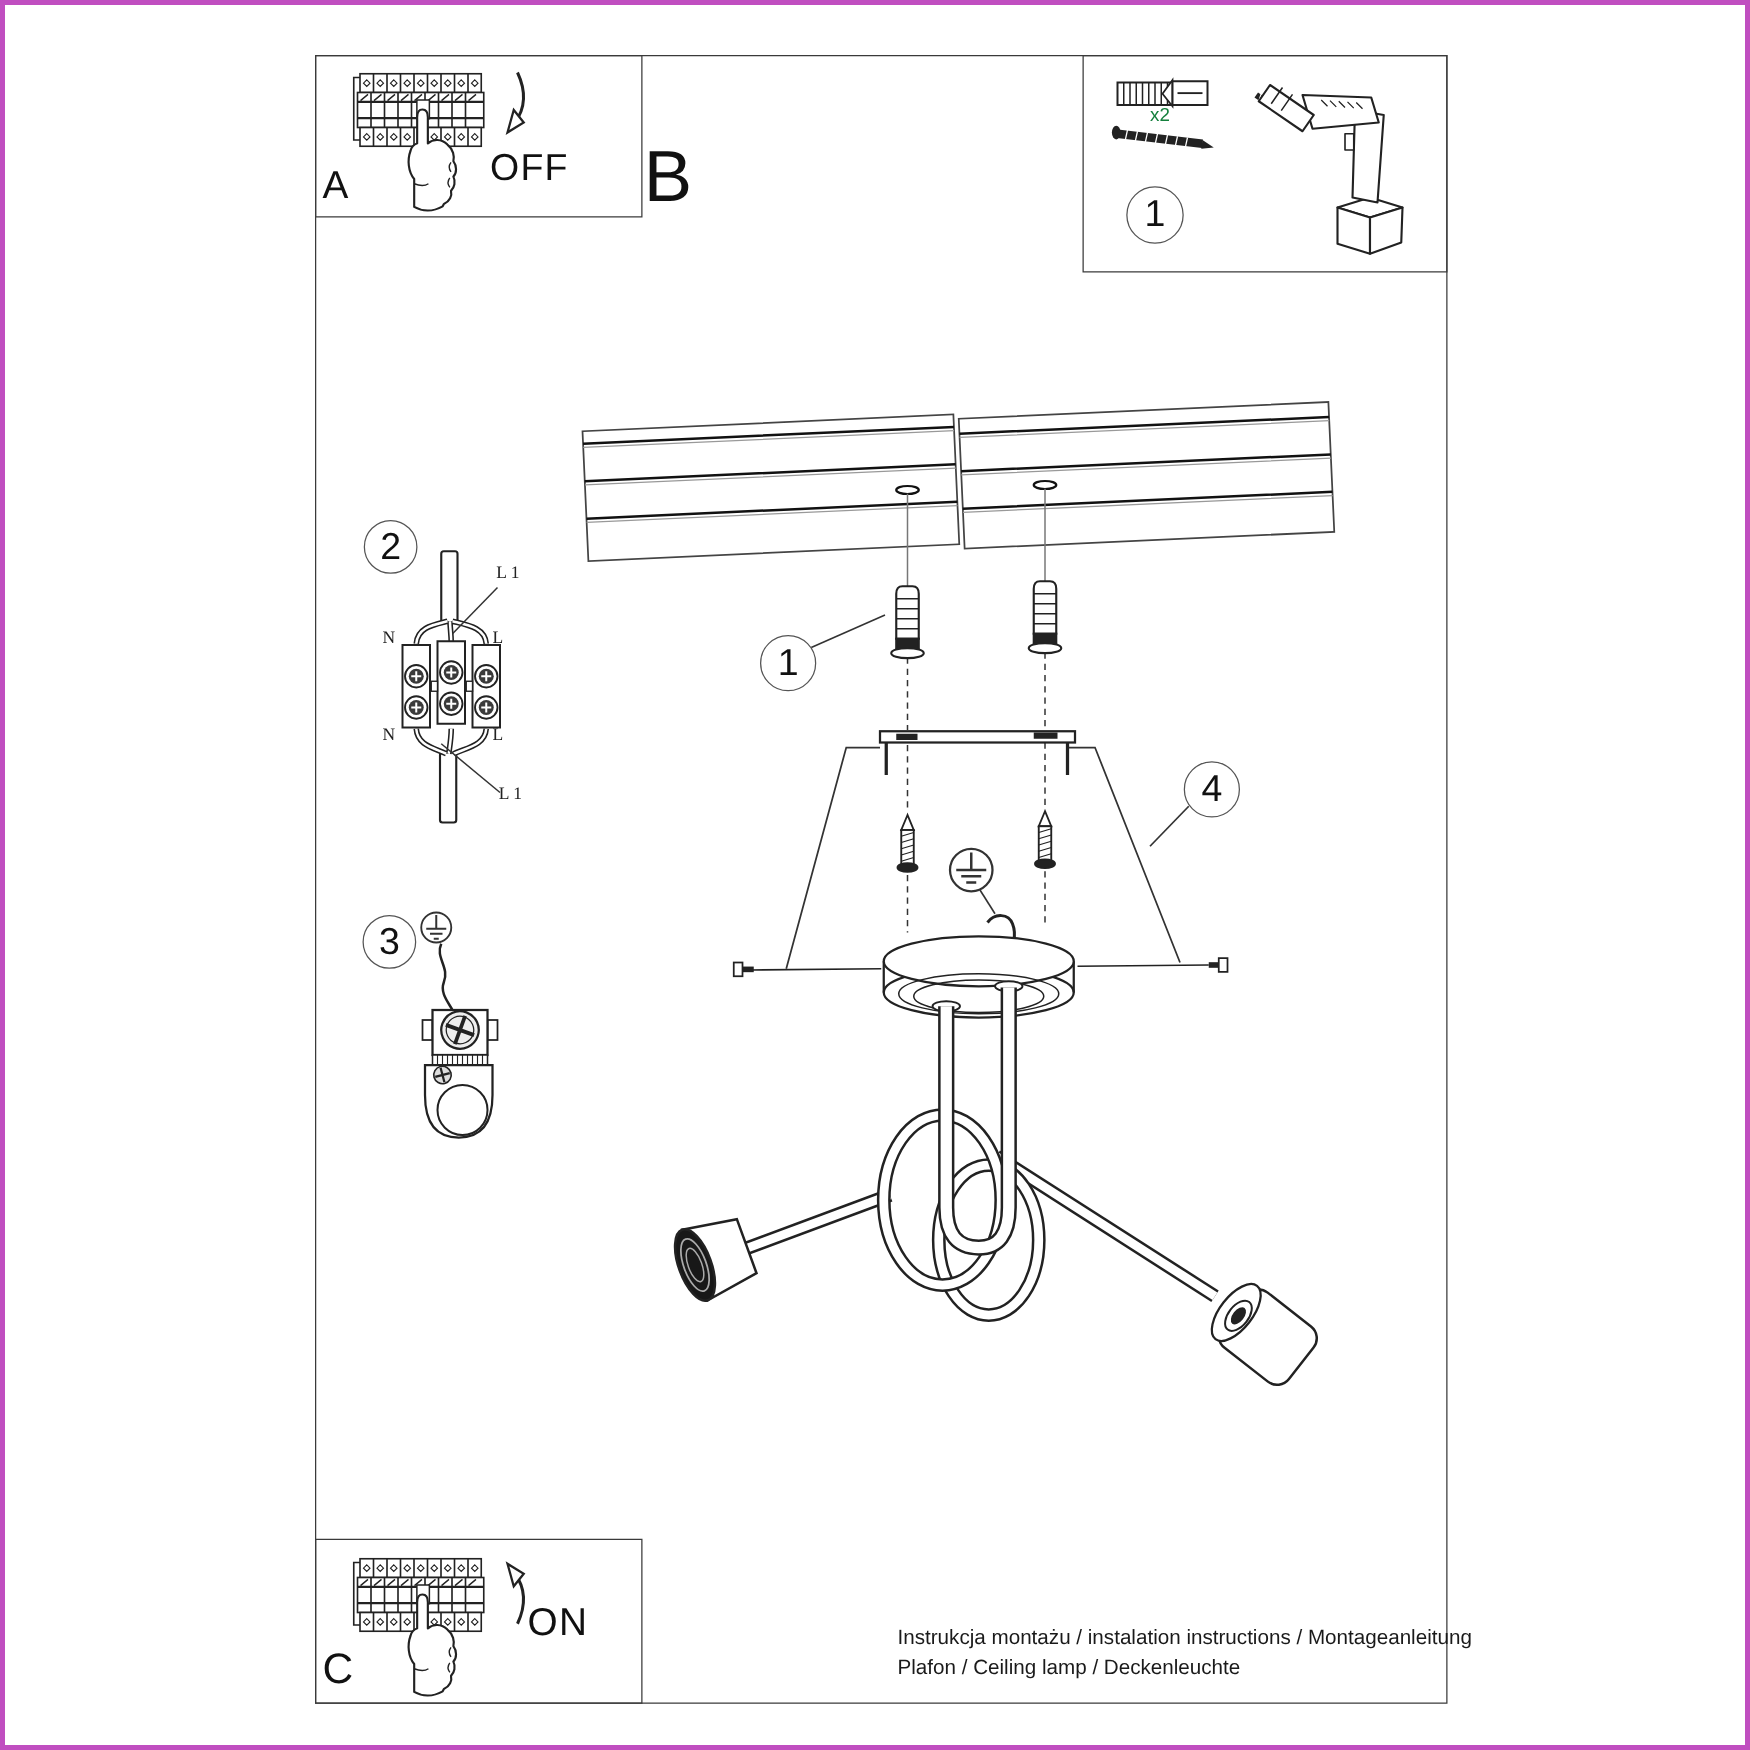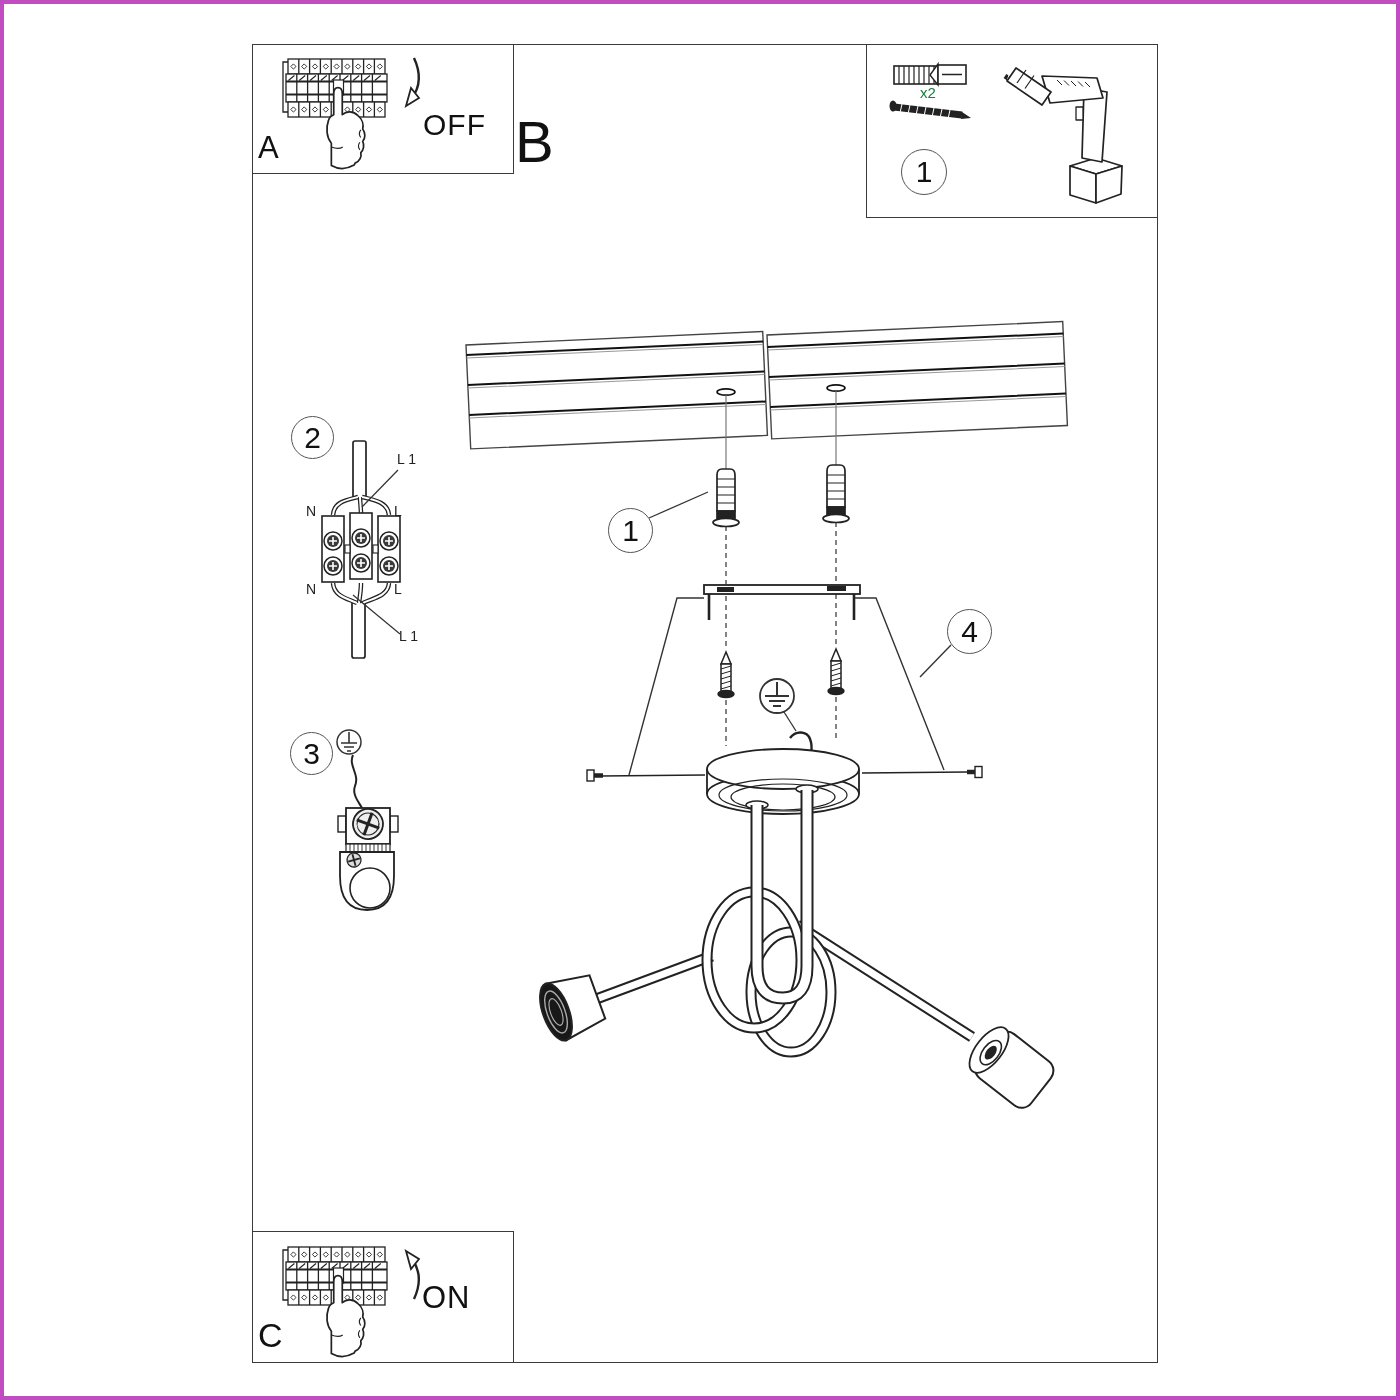--- a/index.html
+++ b/index.html
@@ -7,34 +7,34 @@
     position:relative;width:1400px;height:1400px;background:#ffffff;
     box-sizing:border-box;border:4px solid #c04ec0;overflow:hidden;
     font-family:"Liberation Sans", sans-serif;color:#111;
   }
   .lineart{position:absolute;left:0;top:0;width:1400px;height:1400px;z-index:1;}
   .panel{position:absolute;border:1.6px solid #3a3a3a;background:transparent;z-index:2;}
   .txt{position:absolute;z-index:3;white-space:pre;color:#111;}
   .letter-a{left:254px;top:126px;font-size:31px;}
   .letter-b{left:511px;top:104px;font-size:58px;}
   .letter-c{left:254px;top:1312px;font-size:34px;}
-  .off-label{left:388px;top:104px;font-size:30px;letter-spacing:1px;margin-left:31px;}
+  .off-label{left:388px;top:114px;font-size:30px;letter-spacing:1px;}
   .on-label{left:386px;top:1276px;font-size:31px;letter-spacing:1px;margin-left:32px;}
   .x2-label{left:916px;top:80px;font-size:15px;color:#15803d;}
   .circled{
     position:absolute;z-index:3;border:1.6px solid #555;border-radius:50%;
     display:flex;align-items:center;justify-content:center;
     font-size:30px;color:#111;background:#fff;
   }
   .c-tools{left:897px;top:145px;width:44px;height:44px;}
   .c-step2{left:287px;top:412px;width:41px;height:41px;}
   .c-step3{left:286px;top:728px;width:41px;height:41px;}
   .c-main1{left:604px;top:504px;width:43px;height:43px;}
   .c-main4{left:943px;top:605px;width:43px;height:43px;}
-  .wlabel{font-size:14px;color:#222;}
+  .wlabel{font-size:14px;color:#222;font-family:Liberation Serif, serif;}
   .footer{
     position:absolute;left:714px;top:1294px;z-index:3;
     font-size:16.5px;line-height:24px;color:#1a1a1a;
   }
 </style>
 </head>
 <body>
 
 <div id="canvas">
 
@@ -349,14 +349,18 @@
 <div class="circled c-main1">1</div>
 <div class="circled c-main4">4</div>
 
 <div class="txt wlabel" style="left:393px;top:447px;">L 1</div>
 <div class="txt wlabel" style="left:302px;top:499px;">N</div>
 <div class="txt wlabel" style="left:390px;top:499px;">L</div>
 <div class="txt wlabel" style="left:302px;top:577px;">N</div>
 <div class="txt wlabel" style="left:390px;top:577px;">L</div>
 <div class="txt wlabel" style="left:395px;top:624px;">L 1</div>
 
-
+<div class="footer">
+  <div>Instrukcja montażu / instalation instructions / Montageanleitung</div>
+  <div>Plafon / Ceiling lamp / Deckenleuchte</div>
 </div>
 
+</div>
+
 </body></html>

